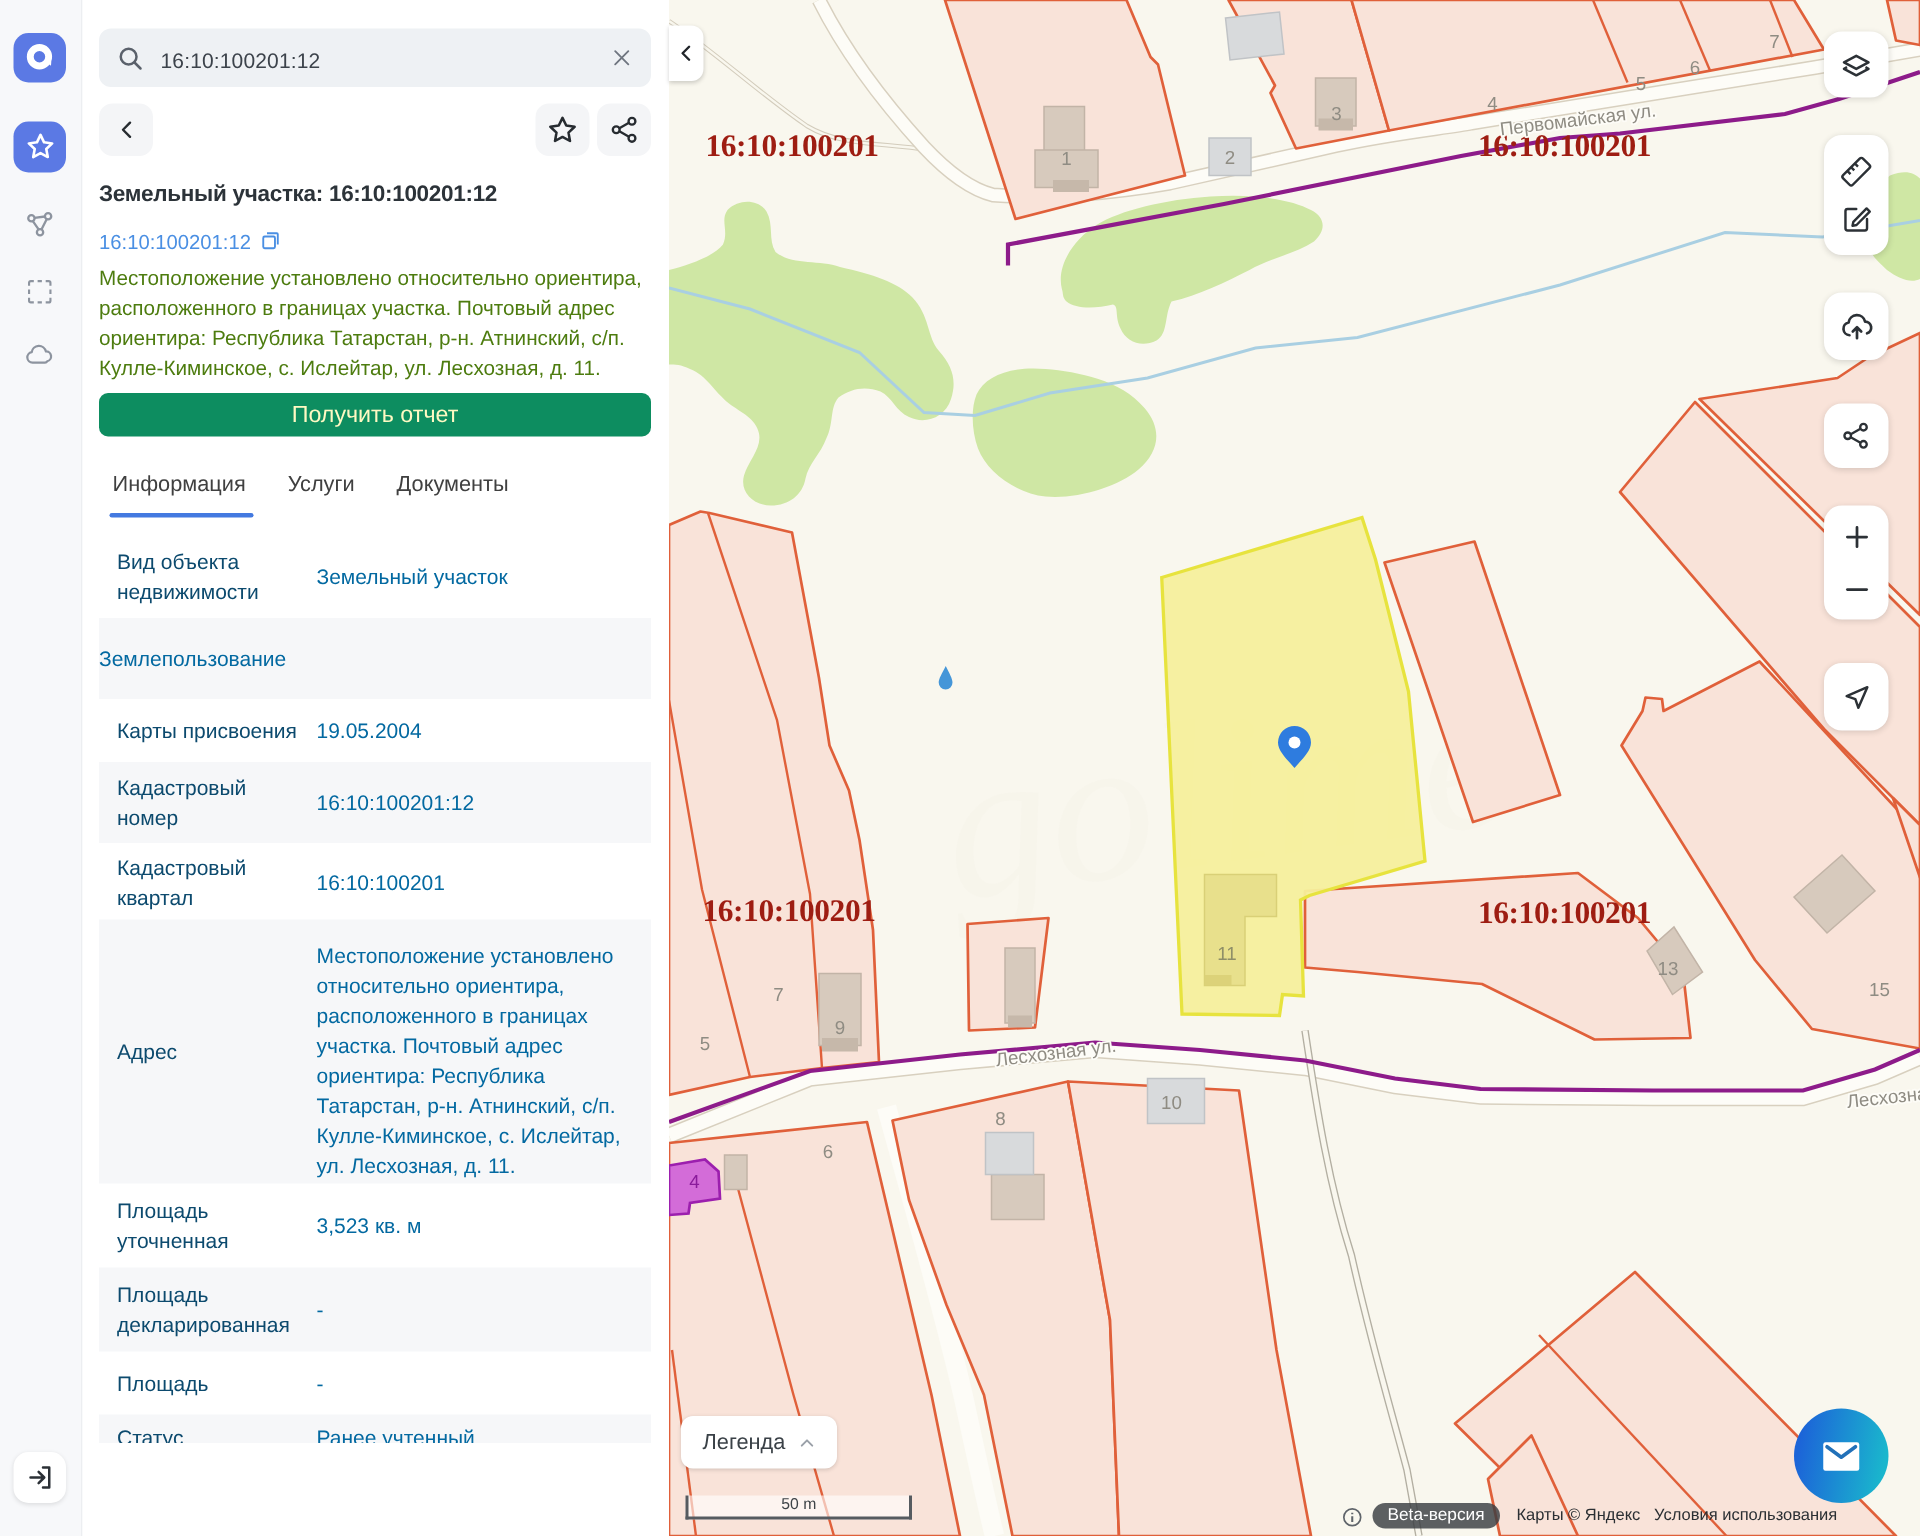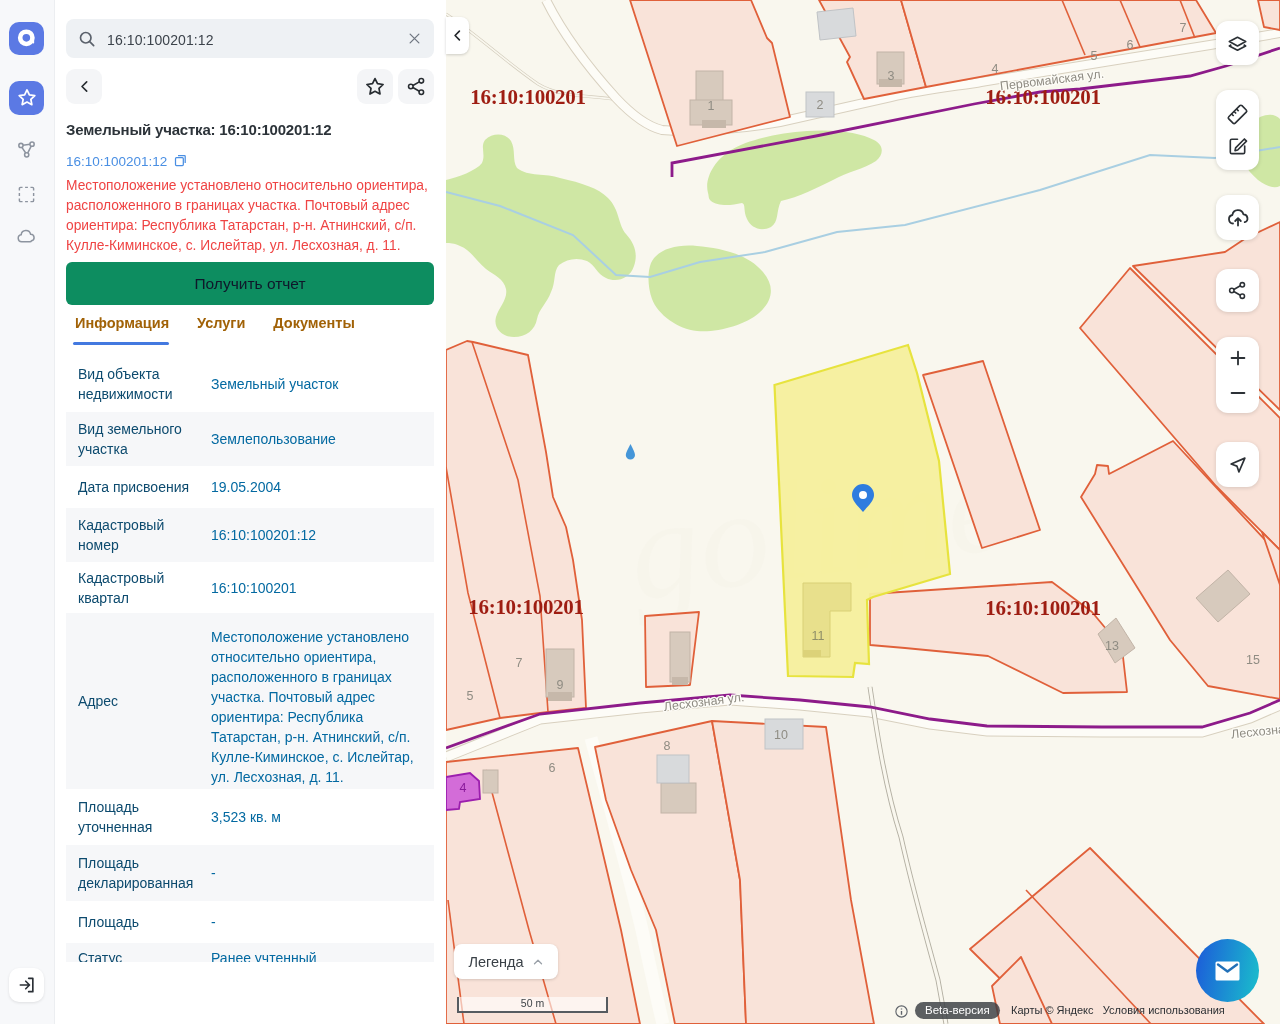--- a/index.html
+++ b/index.html
@@ -11,23 +11,23 @@
 #sidebar{left:0;top:0;width:55px;height:1024px;background:#f7f8fa;border-right:1px solid #eceef1}
 .sbtn{position:absolute;left:9px;width:35px;height:34px;border-radius:10px;display:flex;align-items:center;justify-content:center}
 .sbtn.blue{background:#5b79e4}
 
 #panel{left:55px;top:0;width:391px;height:1024px;background:#fff}
 #searchbar{position:absolute;left:11px;top:19px;width:368px;height:39px;background:#eef1f4;border-radius:8px}
 #searchtxt{position:absolute;left:41px;top:13px;font-size:14px;color:#3c434b;letter-spacing:.1px}
 .sqbtn{position:absolute;width:36px;height:35px;background:#f4f5f7;border-radius:9px;display:flex;align-items:center;justify-content:center}
 #title{position:absolute;left:11px;top:121px;font-size:15px;font-weight:700;color:#2c3339;letter-spacing:-.2px}
 #cadlink{position:absolute;left:11px;top:151px;font-size:13.5px;color:#4a8fe3}
-#para{position:absolute;left:11px;top:176px;font-size:13.8px;line-height:20px;color:#ef4444}
-#greenbtn{position:absolute;left:11px;top:262px;width:368px;height:43px;background:#0d8d60;border-radius:6px;color:#0f172a;font-size:15.5px;display:flex;align-items:center;justify-content:center}
-#tabs{position:absolute;left:20px;top:315px;font-size:14.5px;font-weight:700;color:#a16207}
+#para{position:absolute;left:11px;top:176px;font-size:13.8px;line-height:20px;color:#4d7c0f}
+#greenbtn{position:absolute;left:11px;top:262px;width:368px;height:29px;background:#0d8d60;border-radius:6px;color:#fef9c3;font-size:15.5px;display:flex;align-items:center;justify-content:center}
+#tabs{position:absolute;left:20px;top:315px;font-size:14.5px;font-weight:400;color:#404040}
 #tabs span{margin-right:28px}
 #tabline{position:absolute;left:18px;top:342px;width:96px;height:2.5px;background:#4379e0;border-radius:2px}
 #tablewrap{position:absolute;left:11px;top:356px;width:368px;height:606px;overflow:hidden}
 .row{position:relative;width:368px;display:flex}
 .row.g{background:#f6f7f9}
 .rl{width:145px;padding:10px 0 10px 12px;font-size:14px;line-height:20px;color:#0c4a6e;display:flex;flex-direction:column;justify-content:center}
 .rv{width:212px;padding:10px 0 10px 0;font-size:14px;line-height:20px;color:#0369a1;display:flex;flex-direction:column;justify-content:center}
 .rv.top{justify-content:flex-start;padding-top:14px}
 
 #map{left:446px;top:0;width:834px;height:1024px;background:#f9f7ee;overflow:hidden}
@@ -249,25 +249,24 @@
     <div id="para">Местоположение установлено относительно ориентира,<br>расположенного в границах участка. Почтовый адрес<br>ориентира: Республика Татарстан, р-н. Атнинский, с/п.<br>Кулле-Киминское, с. Ислейтар, ул. Лесхозная, д. 11.</div>
     <div id="greenbtn">Получить отчет</div>
     <div id="tabs"><span>Информация</span><span>Услуги</span><span>Документы</span></div>
     <div id="tabline"></div>
     <div id="tablewrap">
       <div class="row" style="height:56px">
           <div class="rl">Вид объекта<br>недвижимости</div>
           <div class="rv">Земельный участок</div>
         </div>
       <div class="row g" style="height:54px">
-          <div class="rl">Вид земельного<br>участка</div>
           <div class="rv">Землепользование</div>
         </div>
       <div class="row" style="height:42px">
-          <div class="rl" style="white-space:nowrap">Дата присвоения</div>
+          <div class="rl" style="white-space:nowrap">Карты присвоения</div>
           <div class="rv">19.05.2004</div>
         </div>
       <div class="row g" style="height:54px">
           <div class="rl">Кадастровый<br>номер</div>
           <div class="rv">16:10:100201:12</div>
         </div>
       <div class="row" style="height:51px">
           <div class="rl">Кадастровый<br>квартал</div>
           <div class="rv">16:10:100201</div>
         </div>

